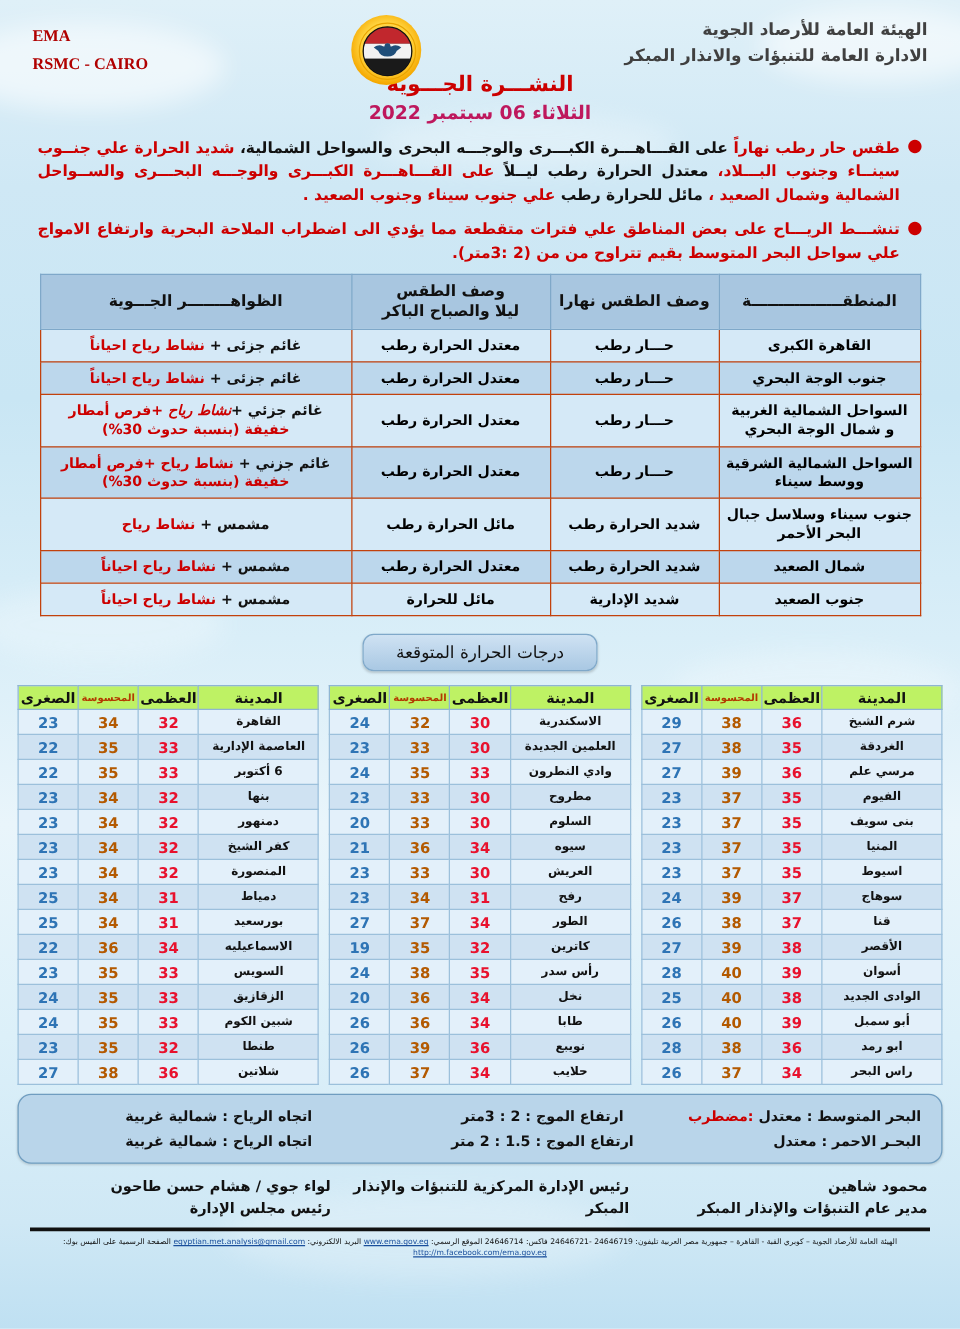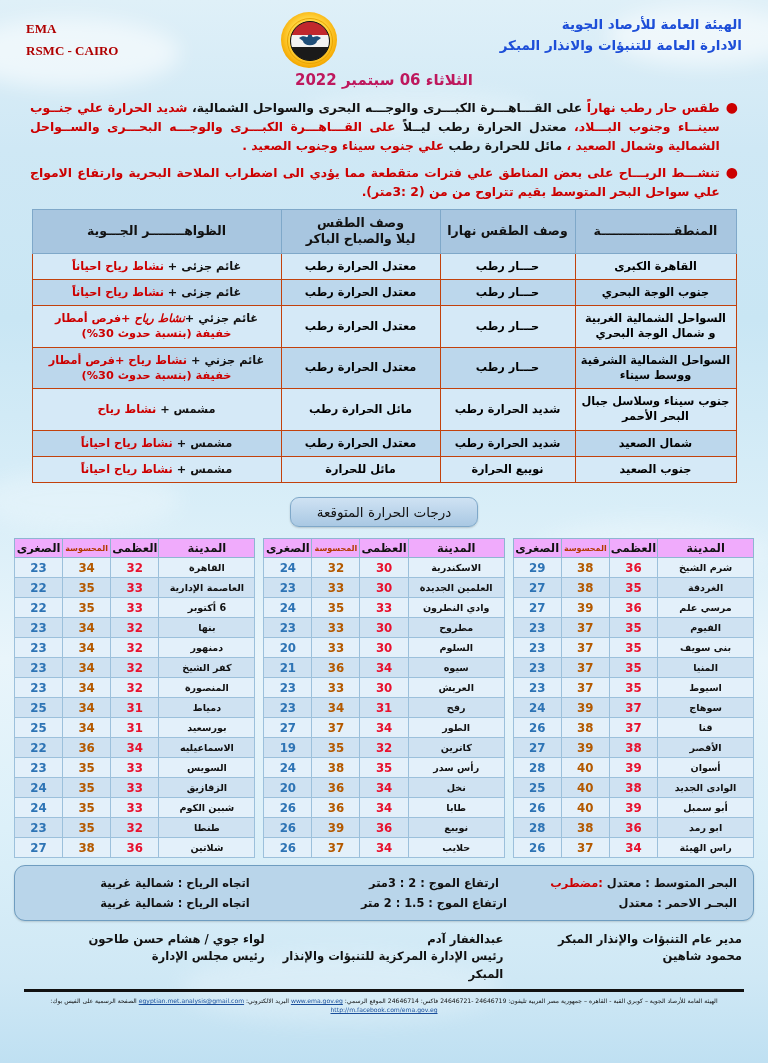--- a/index.html
+++ b/index.html
@@ -14,21 +14,21 @@
   .c1{left:-40px;top:18px;width:220px;height:70px;}
   .c2{right:-30px;top:6px;width:190px;height:60px;}
   .c3{left:300px;top:92px;width:240px;height:46px;opacity:.5;}
   .c4{left:-20px;top:470px;width:200px;height:60px;opacity:.45;}
   .c5{right:0px;top:520px;width:230px;height:64px;opacity:.45;}
   .c6{left:180px;bottom:40px;width:320px;height:70px;opacity:.4;}
   .page{position:relative;z-index:2;width:768px;height:1063px;box-sizing:border-box;}
 
   
   .hdr{display:flex;align-items:flex-start;justify-content:space-between;padding:14px 26px 0 26px;}
-  .hdr-ar{text-align:right;color:#1d4ed8;font-weight:bold;font-size:13.5px;line-height:1.55;}
+  .hdr-ar{text-align:right;color:#404040;font-weight:bold;font-size:13.5px;line-height:1.55;}
   .hdr-en{text-align:left;color:#b00000;font-weight:bold;font-size:13px;line-height:1.7;
            font-family:"Liberation Serif","DejaVu Serif",serif;padding-top:4px;}
   .logo{width:56px;height:56px;position:relative;flex:0 0 56px;margin-top:-2px;}
   .logo .glow{position:absolute;inset:0;border-radius:50%;
     background:radial-gradient(circle at 50% 45%,#ffe57a 0%,#ffd23c 48%,#f5a800 72%,rgba(245,168,0,0) 100%);}
   .logo .disc{position:absolute;left:9px;top:9px;width:38px;height:38px;border-radius:50%;
     background:#2b2b2b;overflow:hidden;border:1px solid #111;}
   .logo .red{position:absolute;left:0;top:0;width:100%;height:33%;background:#c1272d;}
   .logo .white{position:absolute;left:0;top:33%;width:100%;height:34%;background:#f2f2f2;}
   .logo .black{position:absolute;left:0;top:67%;width:100%;height:33%;background:#1a1a1a;}
@@ -62,21 +62,21 @@
 
   
   .temp-title-wrap{text-align:center;margin-top:14px;}
   .temp-title{display:inline-block;background:linear-gradient(#cfe2f3,#a9c8e3);
     border:1px solid #7fa8c9;border-radius:9px;padding:6px 26px;font-size:13.5px;font-weight:normal;color:#111;
     box-shadow:0 1px 2px rgba(0,0,0,.18);}
 
   
   .temp-row{display:flex;justify-content:center;gap:8px;margin-top:11px;padding:0 14px;box-sizing:border-box;}
   .tt{flex:1;table-layout:fixed;}
-  .tt th{background:#f0abfc;border:1px solid #8fb5d2;padding:2px 1px;font-size:11.5px;font-weight:bold;color:#111;}
+  .tt th{background:#bef264;border:1px solid #8fb5d2;padding:2px 1px;font-size:11.5px;font-weight:bold;color:#111;}
   .tt th.h-city{width:40%;margin-top:28px;}
   .tt th.h-max{width:20%;}
   .tt th.h-feel{width:20%;font-size:8px;color:#b33a00;}
   .tt th.h-min{width:20%;}
   .tt td{border:1px solid #9cc0db;text-align:center;font-size:11.8px;font-weight:bold;padding:1px 1px;height:17px;}
   .tt tr.odd td{background:#e3f0fa;}
   .tt tr.even td{background:#cfe2f2;}
   .tt td.city{font-size:9.6px;color:#111;text-align:center;}
   .tt td.vmax{color:#e8112d;}
   .tt td.vfeel{color:#b35900;}
@@ -131,20 +131,21 @@
         </svg>
       </div>
     </div>
 
     <div class="hdr-en">
       <div>EMA</div>
       <div>RSMC - CAIRO</div>
     </div>
   </div>
 
+  <div class="bulletin-title">النشـــرة الجـــوية</div>
   <div class="bulletin-date">الثلاثاء 06 سبتمبر 2022</div>
 
   <div class="bullets">
     <div class="bullet">
       <span class="dot">●</span>
       <span class="btext" id="b1"><span class="r">طقس حار رطب نهاراً </span><span class="k">على القـــاهـــرة الكبـــرى والوجـــه البحرى والسواحل الشمالية، </span><span class="r">شديد الحرارة علي جنــوب سينــاء وجنوب البـــلاد، </span><span class="k">معتدل الحرارة رطب ليــلاً </span><span class="r">على القـــاهـــرة الكبـــرى والوجـــه البحـــرى والســواحل الشمالية وشمال الصعيد ، </span><span class="k">مائل للحرارة رطب </span><span class="r">علي جنوب سيناء وجنوب الصعيد .</span></span>
     </div>
     <div class="bullet">
       <span class="dot">●</span>
       <span class="btext" id="b2"><span class="r">تنشـــط الريـــاح على بعض المناطق علي فترات متقطعة مما يؤدي الى اضطراب الملاحة البحرية وارتفاع الامواج علي سواحل البحر المتوسط بقيم تتراوح من من (2 :3متر).</span></span>
@@ -195,21 +196,21 @@
           <td class="col-phen"><span class="k">مشمس + </span><span class="r">نشاط رياح</span></td>
         </tr>
         <tr class="even">
           <td class="col-region">شمال الصعيد</td>
           <td class="col-day">شديد الحرارة رطب</td>
           <td class="col-night">معتدل الحرارة رطب</td>
           <td class="col-phen"><span class="k">مشمس + </span><span class="r">نشاط رياح  احياناً</span></td>
         </tr>
         <tr class="odd">
           <td class="col-region">جنوب الصعيد</td>
-          <td class="col-day">نويبع الحرارة</td>
+          <td class="col-day">شديد الإدارية</td>
           <td class="col-night">مائل للحرارة</td>
           <td class="col-phen"><span class="k">مشمس + </span><span class="r">نشاط رياح  احياناً</span></td>
         </tr>
       </tbody>
   </table>
 
   <div class="temp-title-wrap">
     <span class="temp-title">درجات الحرارة المتوقعة</span>
   </div>
 
@@ -302,21 +303,21 @@
             <td class="vfeel">40</td>
             <td class="vmin">26</td>
           </tr>
           <tr class="even">
             <td class="city">ابو رمد</td>
             <td class="vmax">36</td>
             <td class="vfeel">38</td>
             <td class="vmin">28</td>
           </tr>
           <tr class="odd">
-            <td class="city">راس الهيئة</td>
+            <td class="city">راس البحر</td>
             <td class="vmax">34</td>
             <td class="vfeel">37</td>
             <td class="vmin">26</td>
           </tr>
         </tbody>
       </table>
       <table class="tt">
         <thead>
           <tr>
             <th class="h-city">المدينة</th>
@@ -530,25 +531,24 @@
       </div>
       <div class="sea-line">
         <div class="sea-name"><span>البحـر الاحمر :   </span><span>معتدل</span></div>
         <div class="sea-wave">ارتفاع الموج : 1.5 : 2 متر</div>
         <div class="sea-wind">اتجاه الرياح : شمالية غربية</div>
       </div>
     </div>
 
   <div class="foot" id="signatures">
       <div class="sig">
+        <div>محمود شاهين</div>
         <div>مدير عام التنبؤات والإنذار المبكر</div>
-        <div>محمود شاهين</div>
       </div>
       <div class="sig">
-        <div>عبدالغفار آدم</div>
         <div>رئيس الإدارة المركزية للتنبؤات والإنذار المبكر</div>
       </div>
       <div class="sig">
         <div>لواء جوي / هشام حسن طاحون</div>
         <div>رئيس مجلس الإدارة</div>
       </div>
     </div>
   <div class="rule"></div>
   <div class="contact" id="contact-line"><span>الهيئة العامة للأرصاد الجوية – كوبري القبة - القاهرة – جمهورية مصر العربية  تليفون: 24646719 -24646721 فاكس: 24646714 </span><span>الموقع الرسمي: </span><a href="#">www.ema.gov.eg</a><span> البريد الالكتروني: </span><a href="#">egyptian.met.analysis@gmail.com</a><span> الصفحة الرسمية على الفيس بوك: </span><a href="#">http://m.facebook.com/ema.gov.eg</a></div>
 

